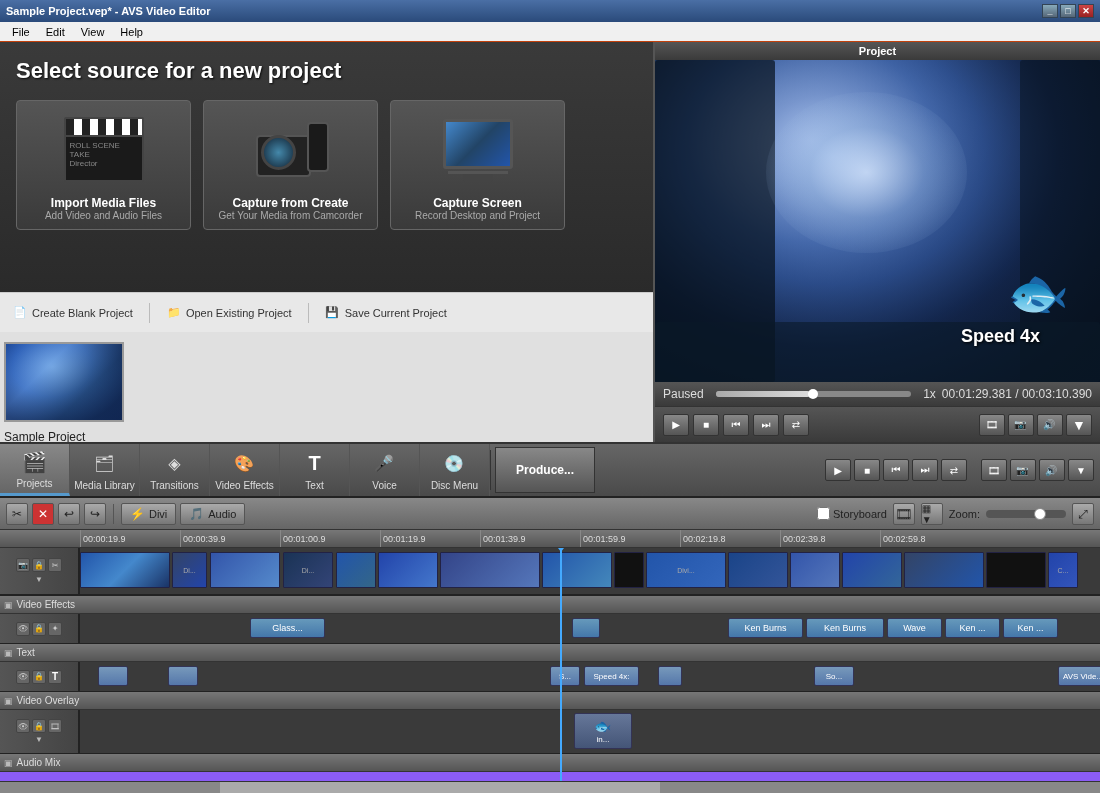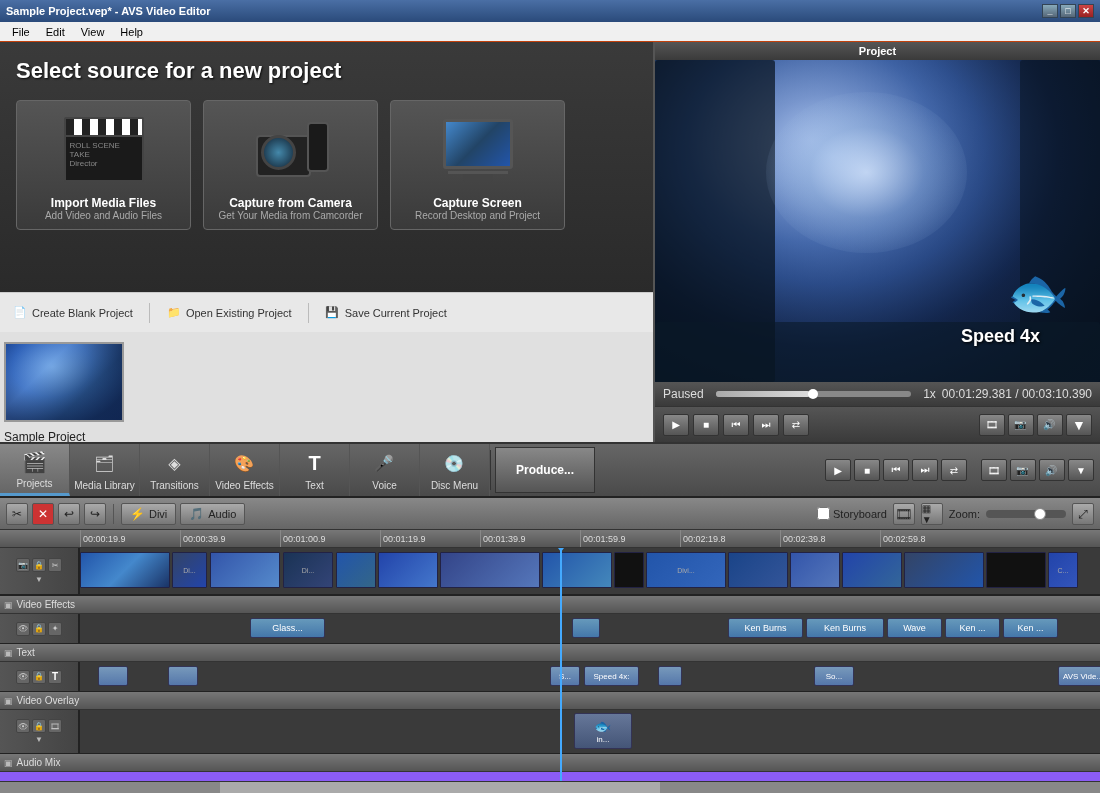--- a/index.html
+++ b/index.html
@@ -647,21 +647,21 @@
             <div class="source-icon-area">
               <div style="position:relative;width:80px;height:65px;">
 
                 <div style="position:absolute;bottom:5px;left:5px;width:55px;height:42px;background:#222;border:2px solid #555;border-radius:4px;"></div>
 
                 <div style="position:absolute;bottom:12px;left:10px;width:35px;height:35px;background:radial-gradient(circle,#4488aa,#112233);border:3px solid #444;border-radius:50%;"></div>
 
                 <div style="position:absolute;top:5px;right:2px;width:22px;height:50px;background:#1a1a1a;border:2px solid #555;border-radius:4px;"></div>
               </div>
             </div>
-            <div class="source-option-title">Capture from Camera</div>
+            <div class="source-option-title">Capture from Create</div>
             <div class="source-option-desc">Get Your Media from Camcorder</div>
           </div>
 
           <div class="source-option">
             <div class="source-icon-area">
               <div style="position:relative;width:80px;height:65px;">
                 <div style="position:absolute;top:2px;left:5px;width:70px;height:50px;background:linear-gradient(135deg,#4488cc,#224466,#2255aa);border:3px solid #555;border-radius:3px;"></div>
                 <div style="position:absolute;bottom:0;left:25px;width:30px;height:8px;background:#444;border-radius:0 0 2px 2px;"></div>
                 <div style="position:absolute;bottom:8px;left:10px;width:60px;height:3px;background:#555;"></div>
               </div>

